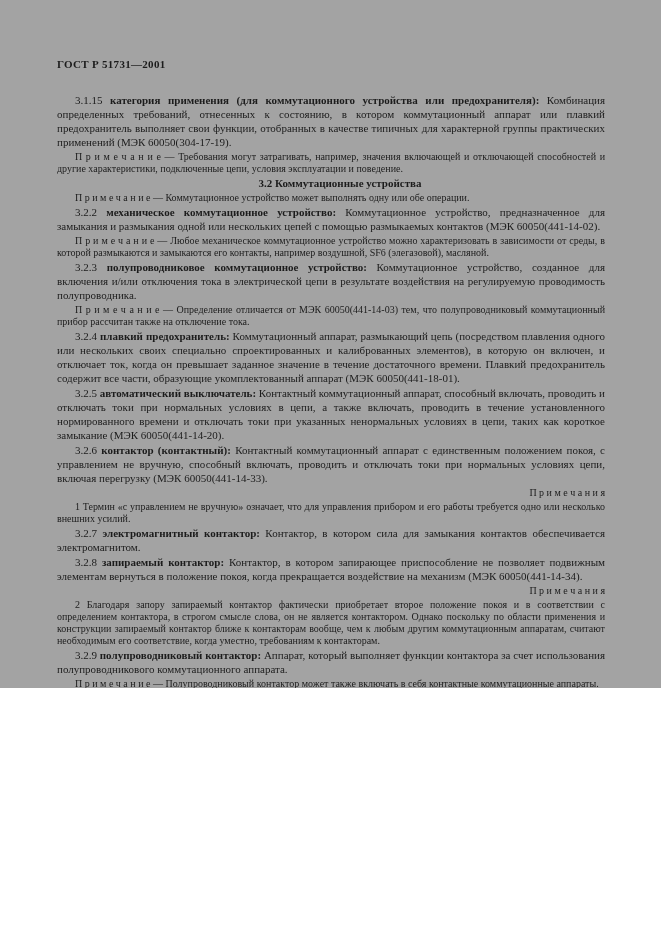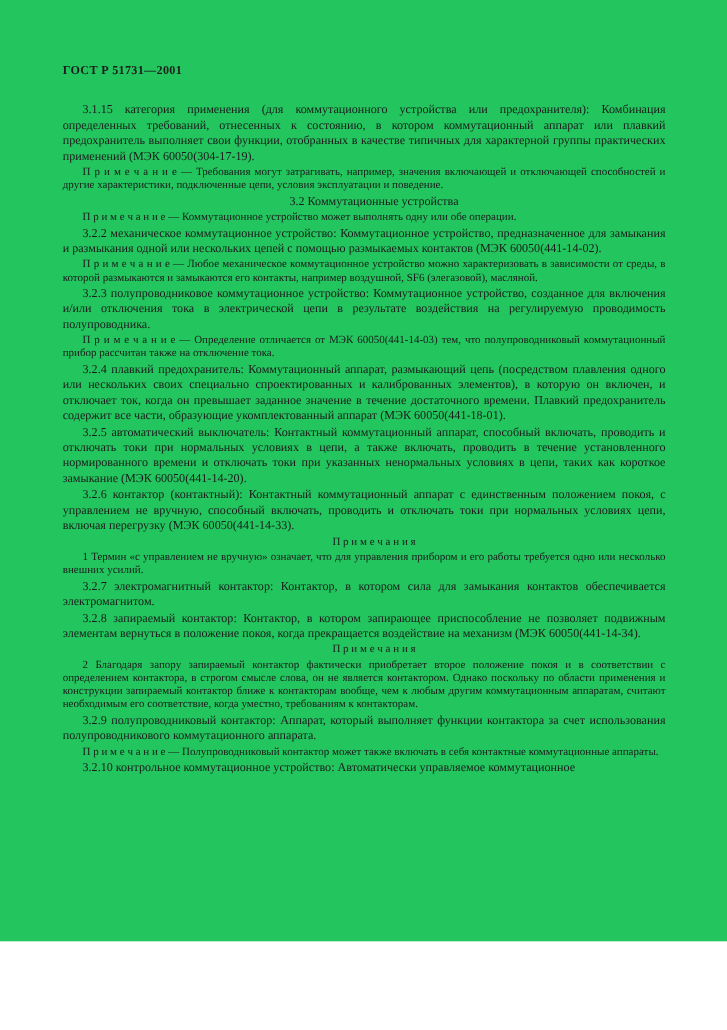--- a/index.html
+++ b/index.html
@@ -1,20 +1,20 @@
 <!DOCTYPE html>
 <html lang="ru"><head>
 <meta charset="utf-8">
 <style>
   html, body { margin: 0; padding: 0; background: #ffffff; }
   .page {
     position: relative;
     width: 661px;
-    height: 856px;
-    background: #22c55e;
+    height: 688px;
+    background: #a3a3a3;
     font-family: "Liberation Serif", "DejaVu Serif", serif;
     color: #1c1c1c;
     overflow: hidden;
     box-sizing: border-box;
   }
   .doc-header {
     position: absolute;
     left: 57px;
     top: 58px;
     font-size: 11px;
@@ -36,22 +36,22 @@
     margin-top: 1px;
   }
   p.heading { font-weight: bold; text-align: center; }
   p.note, p.notehead {
     font-size: 10px;
     line-height: 12px;
     text-align: justify;
     text-indent: 18px;
     margin-top: 2px;
   }
-  p.notehead { text-align: center; }
-  .b { font-weight: normal; }
+  p.notehead { text-align: right; }
+  .b { font-weight: bold; }
   .page-number {
     position: absolute;
     left: 57px;
     top: 870px;
     font-size: 11px;
   }
 </style>
 </head>
 <body>
 

